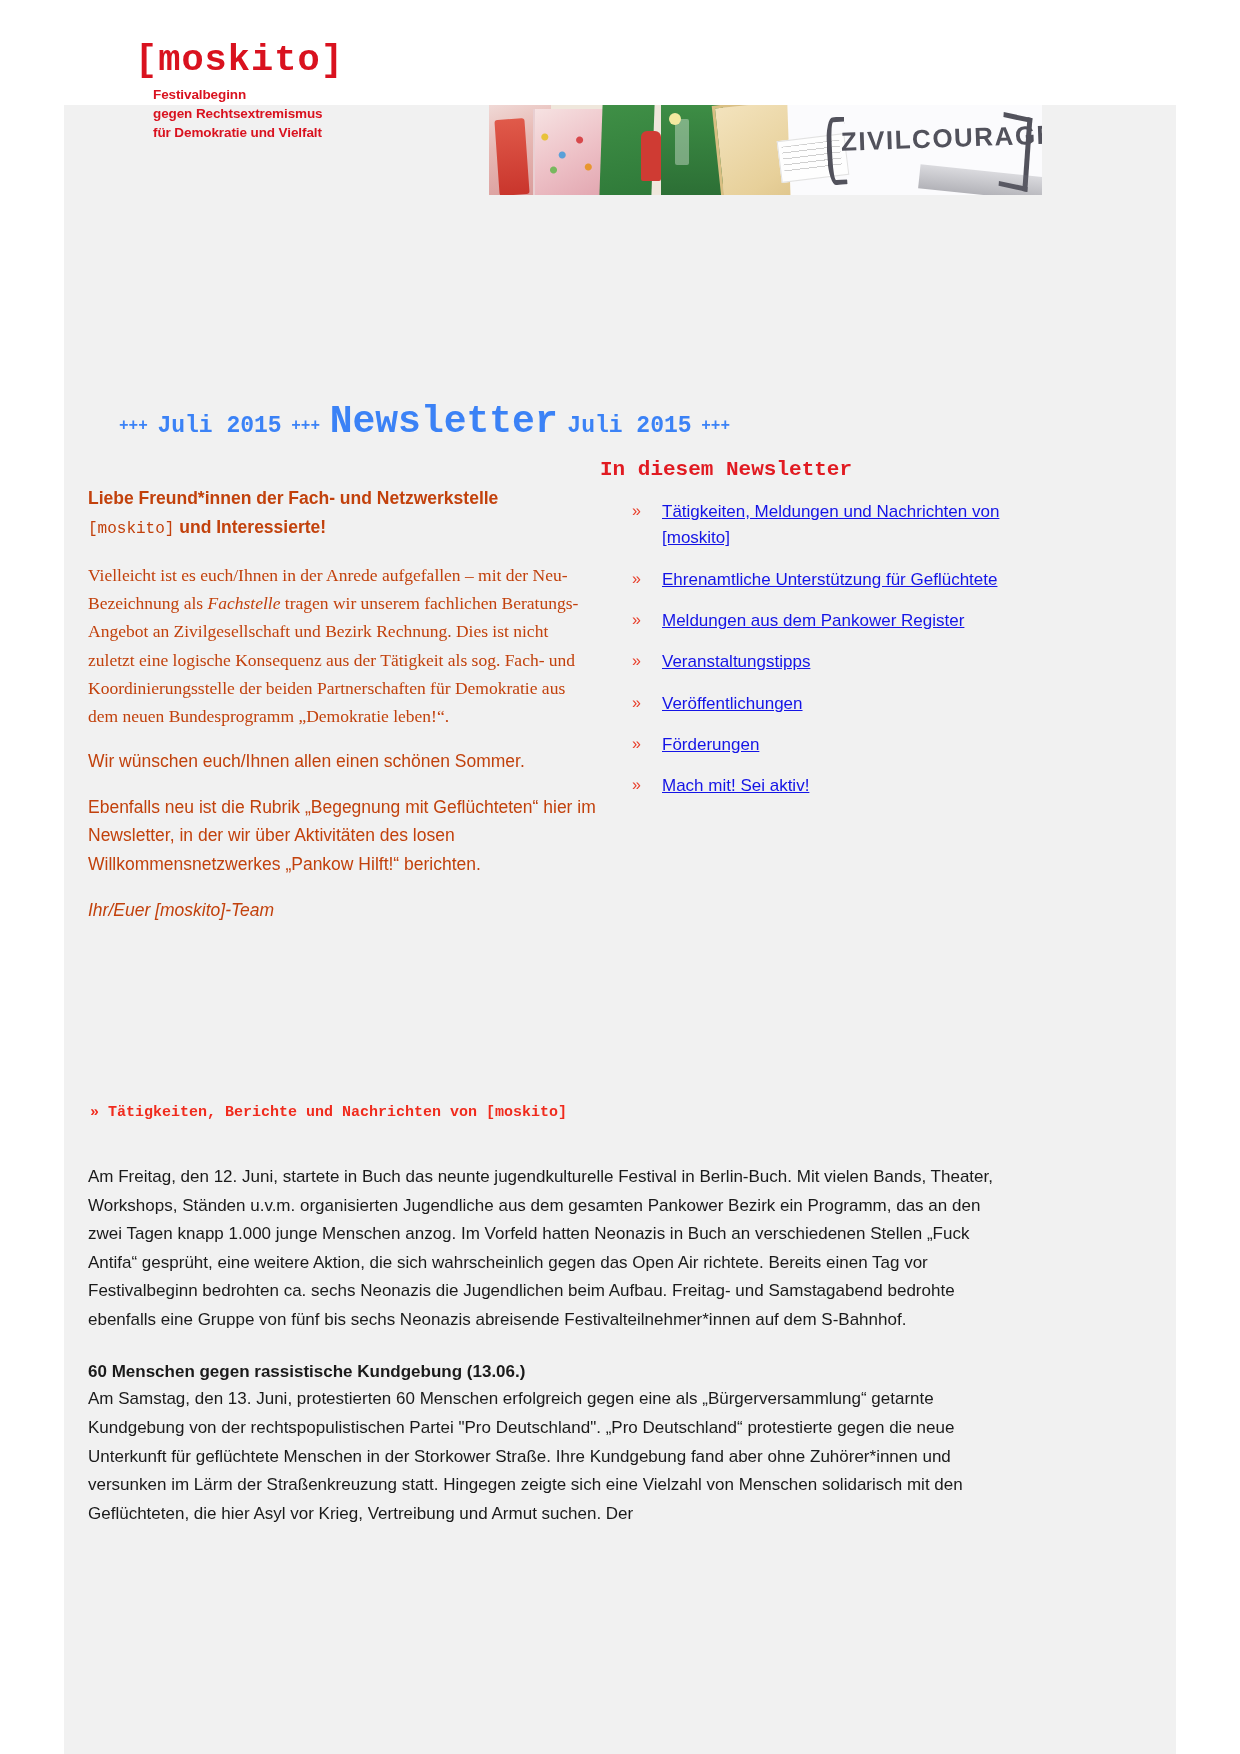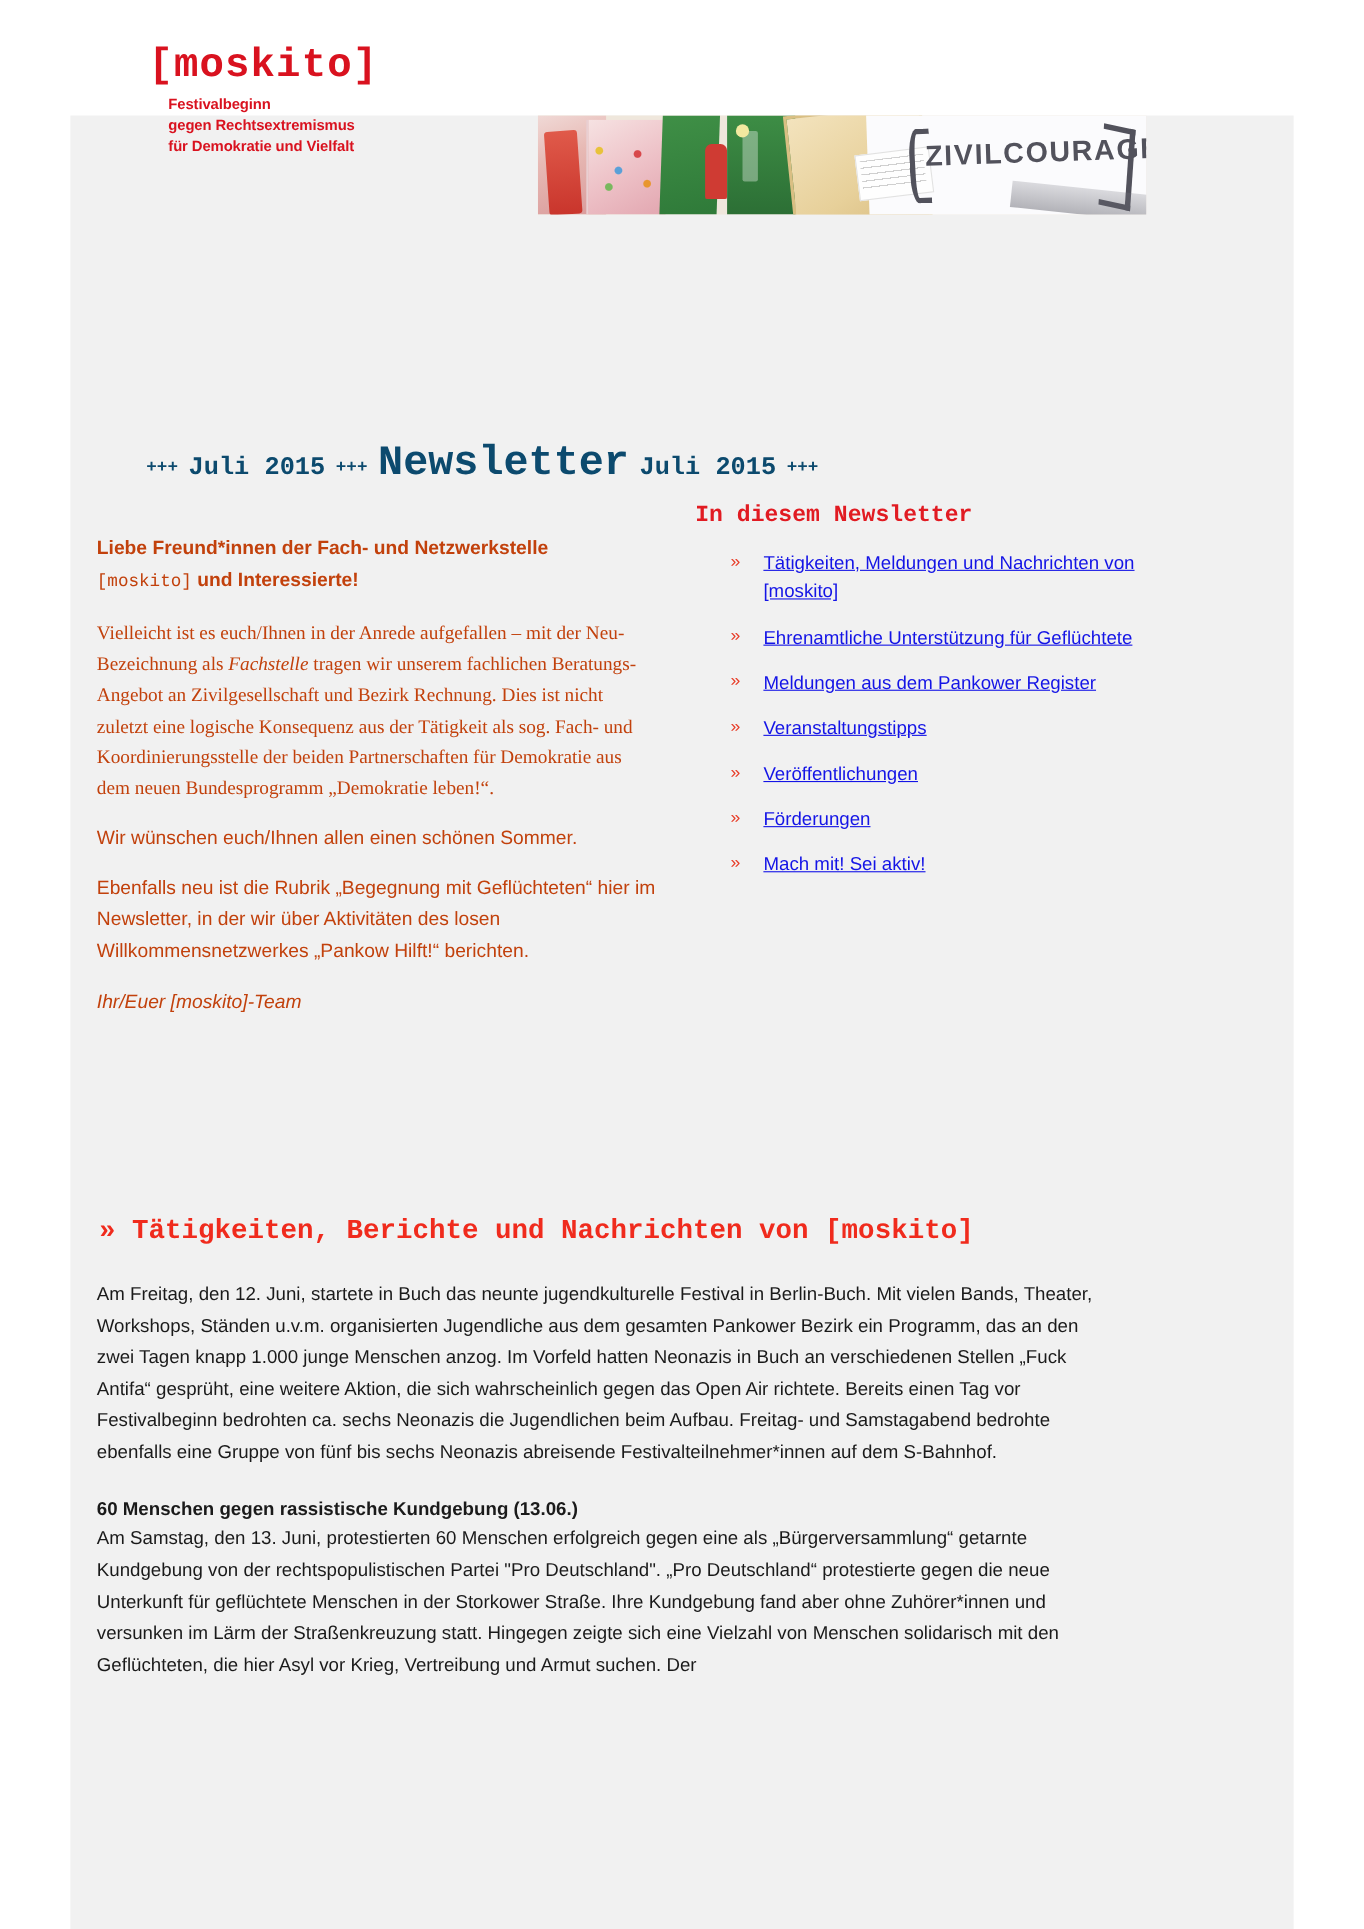--- a/index.html
+++ b/index.html
@@ -179,23 +179,22 @@
     transform: rotate(6deg);
   }
 
   
   .nl-title {
     position: absolute;
     left: 119px;
     top: 400px;
     width: 1000px;
     font-family: "Liberation Mono", "DejaVu Sans Mono", monospace;
-    color: #0c4a6e;
+    color: #3b82f6;
     white-space: nowrap;
-    margin-left: 14px;
   }
   .nl-title .small {
     font-size: 23px;
     font-weight: bold;
     letter-spacing: 0px;
     vertical-align: baseline;
   }
   .nl-title .big {
     font-size: 38px;
     font-weight: bold;
@@ -233,21 +232,21 @@
   }
   .intro-left p.tight { margin-bottom: 16px; font-family: Liberation Serif, serif; }
   .intro-left .ital { font-style: italic; }
   .signature {
     font-style: italic;
     margin: 0;
   }
 
   .intro-right {
     position: absolute;
-    left: 632px;
+    left: 600px;
     top: 458px;
     width: 440px;
   }
   .toc-heading {
     font-family: "Liberation Mono", "DejaVu Sans Mono", monospace;
     font-size: 21px;
     font-weight: bold;
     color: #e11b22;
     margin: 0 0 18px 0;
     letter-spacing: 0px;
@@ -274,21 +273,21 @@
     line-height: 1.55;
     cursor: pointer;
   }
 
   
   .section-heading {
     position: absolute;
     left: 90px;
     top: 1104px;
     font-family: "Liberation Mono", "DejaVu Sans Mono", monospace;
-    font-size: 25px;
+    font-size: 15px;
     font-weight: bold;
     color: #f02b1d;
     white-space: nowrap;
     letter-spacing: 0px;
   }
 
   .articles {
     position: absolute;
     left: 88px;
     top: 1163px;

